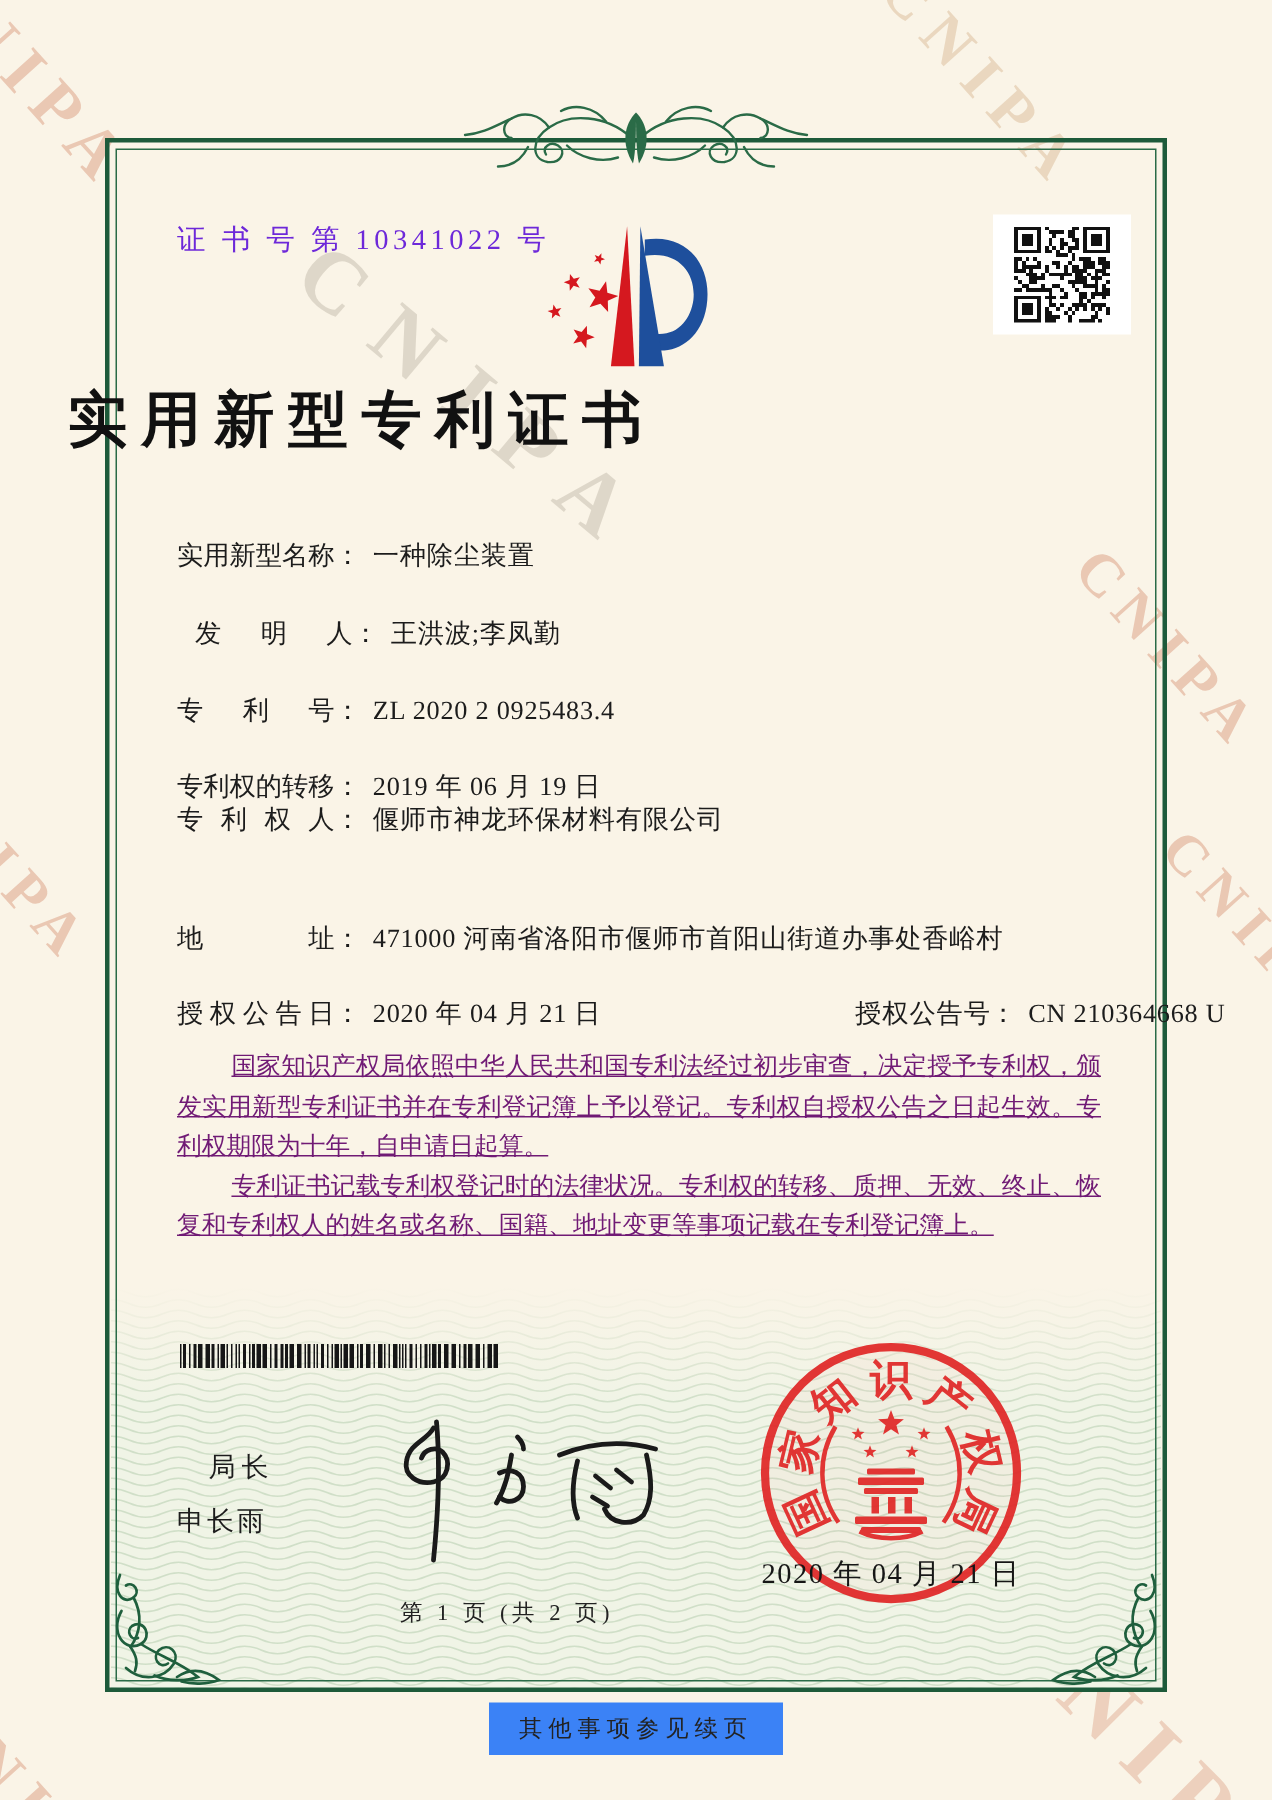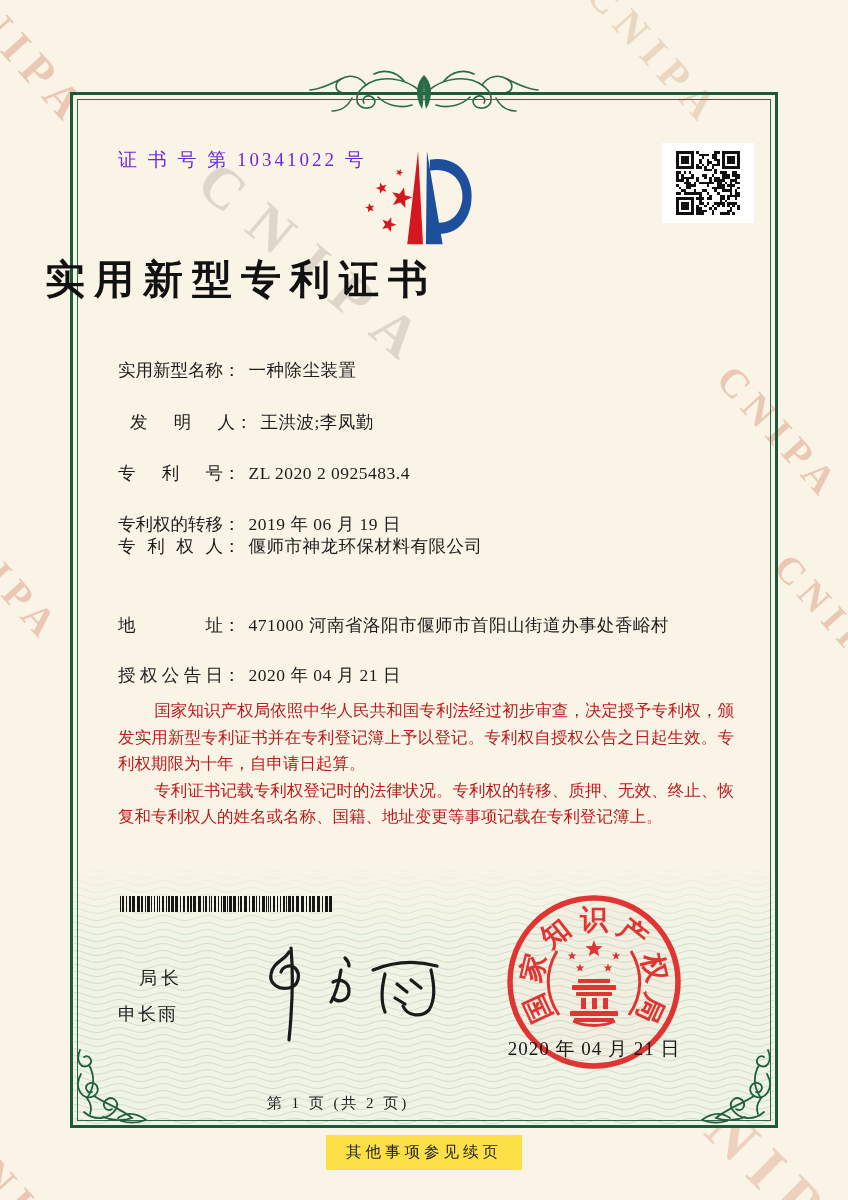--- a/index.html
+++ b/index.html
@@ -52,39 +52,39 @@
   }
   .flabel2{
     display:inline-block;width:90px;vertical-align:bottom;
     text-align:justify;text-align-last:justify;
   }
   .fcolon{display:inline-block;}
   .fvalue{display:inline-block;padding-left:8px;letter-spacing:0.5px;}
   .field2{position:absolute;left:452px;top:0;}
   .bodytext{
     position:absolute;left:118px;top:698px;width:616px;z-index:4;
-    font-size:16.5px;line-height:26.5px;text-align:justify;color:#b91c1c;
+    font-size:16.5px;line-height:26.5px;text-align:justify;color:#701a75;text-decoration:underline;
   }
   .bodytext p{margin:0;text-indent:2.2em;}
   .barcode{position:absolute;left:120px;top:896px;z-index:4;}
   .sig-title{position:absolute;left:118px;top:966px;z-index:4;font-size:18px;letter-spacing:4px;margin-left:21px;}
   .sig-name{position:absolute;left:118px;top:1002px;z-index:4;font-size:18px;letter-spacing:2px;}
   .signature{position:absolute;left:245px;top:940px;z-index:4;}
   .seal{position:absolute;left:505px;top:893px;z-index:4;}
   .seal-date{
     position:absolute;left:505px;top:1036px;width:178px;text-align:center;z-index:5;
     font-size:19px;color:#161616;letter-spacing:1px;white-space:nowrap;
   }
   .pageinfo{
-    position:absolute;left:0;top:1094px;width:676px;text-align:center;z-index:4;
+    position:absolute;left:0;top:1066px;width:676px;text-align:center;z-index:4;
     font-size:15px;letter-spacing:3px;color:#222;
   }
   .notebox{
     position:absolute;left:50%;top:1135px;transform:translateX(-50%);z-index:4;
-    background:#fde047;padding:7px 20px;font-size:15.5px;letter-spacing:4px;color:#222;
+    background:#3b82f6;padding:7px 20px;font-size:15.5px;letter-spacing:4px;color:#222;
   }
 </style>
 </head>
 <body>
 
 <span class="wm wm-pink" style="left:-28px;top:-42px;font-size:46px;letter-spacing:10px;transform:rotate(48deg);">CNIPA</span>
 <span class="wm wm-tan" style="left:612px;top:-30px;font-size:42px;letter-spacing:10px;transform:rotate(48deg);">CNIPA</span>
 <span class="wm wm-grey" style="left:228px;top:148px;font-size:58px;letter-spacing:22px;transform:rotate(40deg);">CNIPA</span>
 <span class="wm wm-pink" style="left:742px;top:356px;font-size:40px;letter-spacing:8px;transform:rotate(48deg);">CNIPA</span>
 <span class="wm wm-pink" style="left:-38px;top:498px;font-size:40px;letter-spacing:8px;transform:rotate(48deg);">CNIPA</span>
@@ -425,20 +425,21 @@
   <span class="flabel">专利权的转移</span><span class="fcolon">：</span><span class="fvalue">2019 年 06 月 19 日</span>
 </div>
 <div class="field" style="top:534px;">
   <span class="flabel">专利权人</span><span class="fcolon">：</span><span class="fvalue">偃师市神龙环保材料有限公司</span>
 </div>
 <div class="field" style="top:613px;">
   <span class="flabel">地址</span><span class="fcolon">：</span><span class="fvalue">471000 河南省洛阳市偃师市首阳山街道办事处香峪村</span>
 </div>
 <div class="field" style="top:663px;">
   <span class="flabel">授权公告日</span><span class="fcolon">：</span><span class="fvalue">2020 年 04 月 21 日</span>
+  <span class="field2"><span class="flabel2">授权公告号</span><span class="fcolon">：</span><span class="fvalue">CN 210364668 U</span></span>
 </div>
 
 <div class="bodytext">
   <p>国家知识产权局依照中华人民共和国专利法经过初步审查，决定授予专利权，颁发实用新型专利证书并在专利登记簿上予以登记。专利权自授权公告之日起生效。专利权期限为十年，自申请日起算。</p>
   <p>专利证书记载专利权登记时的法律状况。专利权的转移、质押、无效、终止、恢复和专利权人的姓名或名称、国籍、地址变更等事项记载在专利登记簿上。</p>
 </div>
 
 <svg class="barcode" id="barcode" width="216" height="16">
     <rect x="0" y="0" width="1" height="16" fill="#161616"></rect>
     <rect x="2" y="0" width="2" height="16" fill="#161616"></rect>

